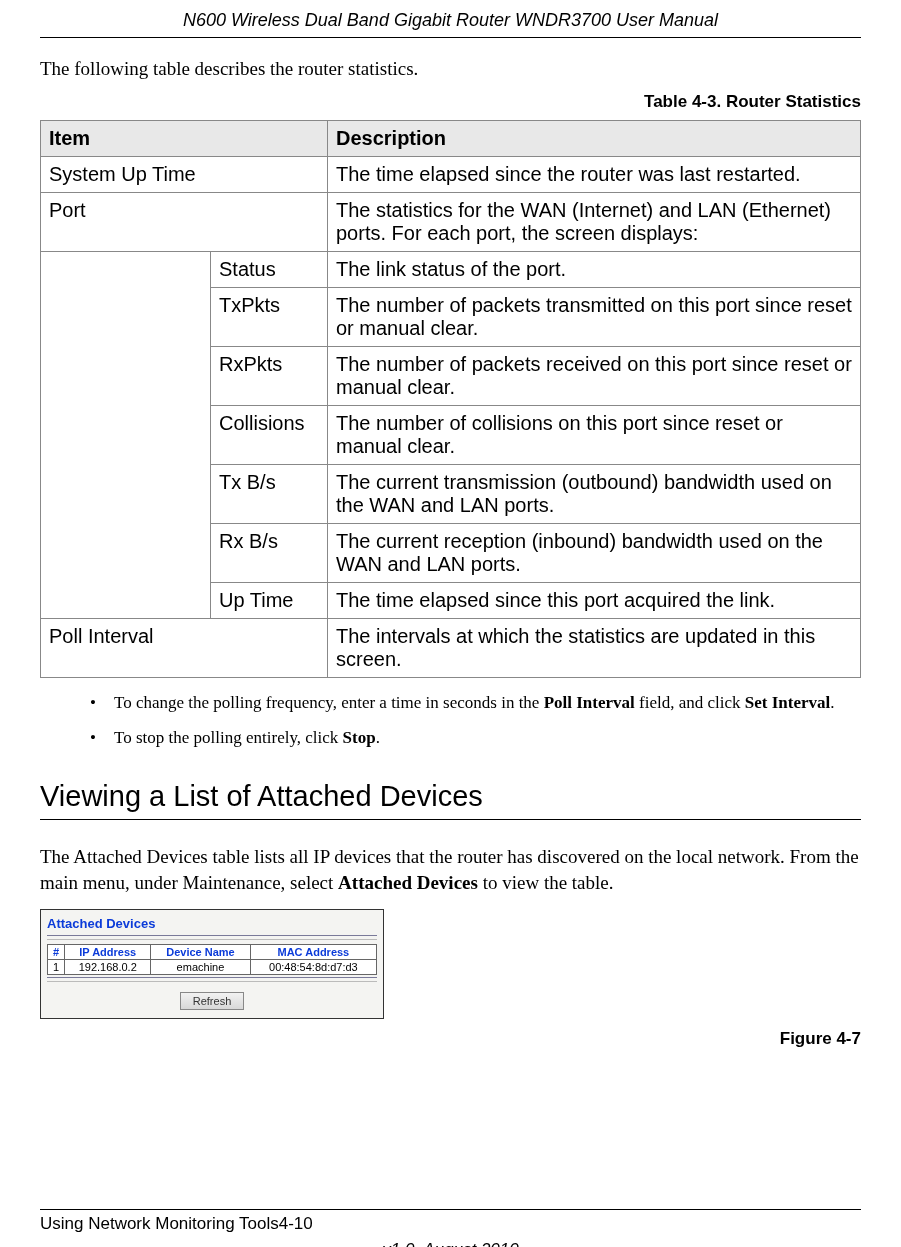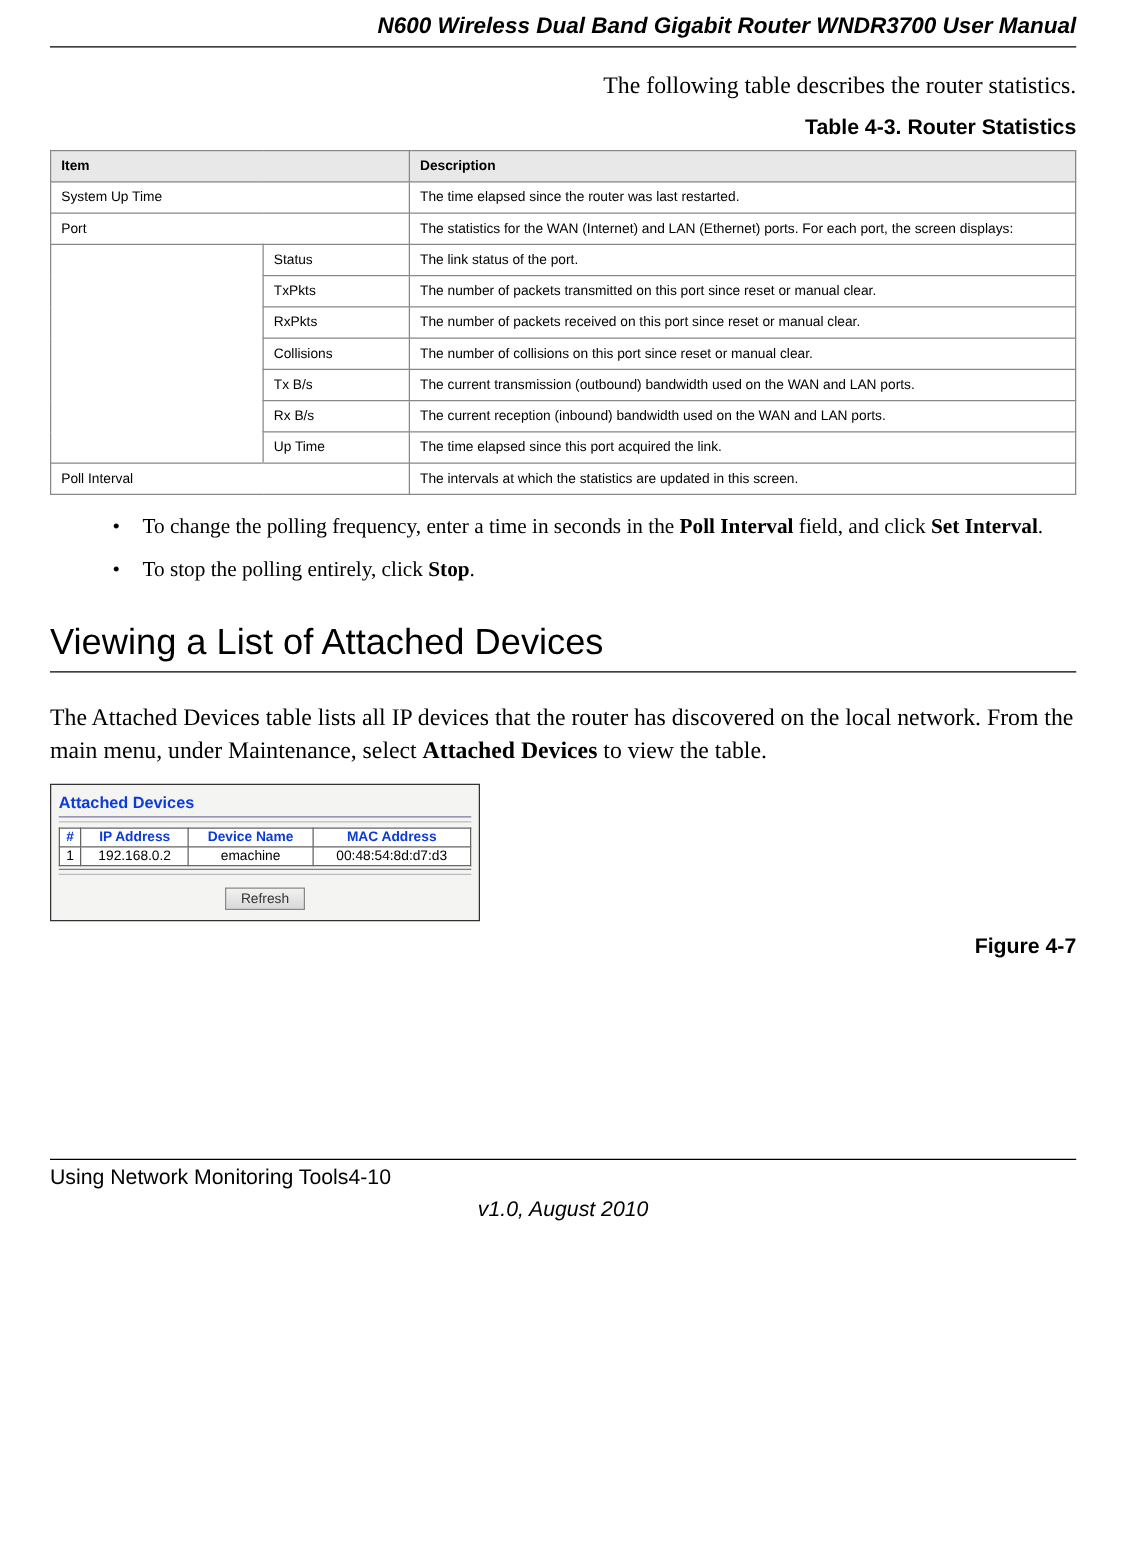--- a/index.html
+++ b/index.html
@@ -9,44 +9,43 @@
       width: 901px;
       color: #000;
       background: #fff;
     }
     .page {
       padding: 0 40px 40px 40px;
     }
     .header-title {
       font-family: Arial, Helvetica, sans-serif;
       font-style: italic;
-      font-weight: 700;
+      font-weight: 400;
       font-size: 18px;
-      text-align: right;
+      text-align: center;
       padding: 10px 0 6px 0;
       border-bottom: 1.5px solid #000;
       margin-bottom: 20px;
     }
     .intro-text {
       font-size: 19px;
       margin: 18px 0 12px 0;
-      text-align: right;
     }
     .table-caption {
       font-family: Arial, Helvetica, sans-serif;
       font-weight: bold;
       font-size: 17px;
       margin: 10px 0 8px 0;
       text-align: right;
     }
     table.stats-table {
       border-collapse: collapse;
       width: 100%;
       font-family: Arial, Helvetica, sans-serif;
-      font-size: 11px;
+      font-size: 20px;
     }
     table.stats-table th {
       background: #e8e8e8;
       text-align: left;
       font-weight: bold;
       padding: 6px 8px;
       border: 1px solid #888;
     }
     table.stats-table td {
       padding: 6px 8px;

